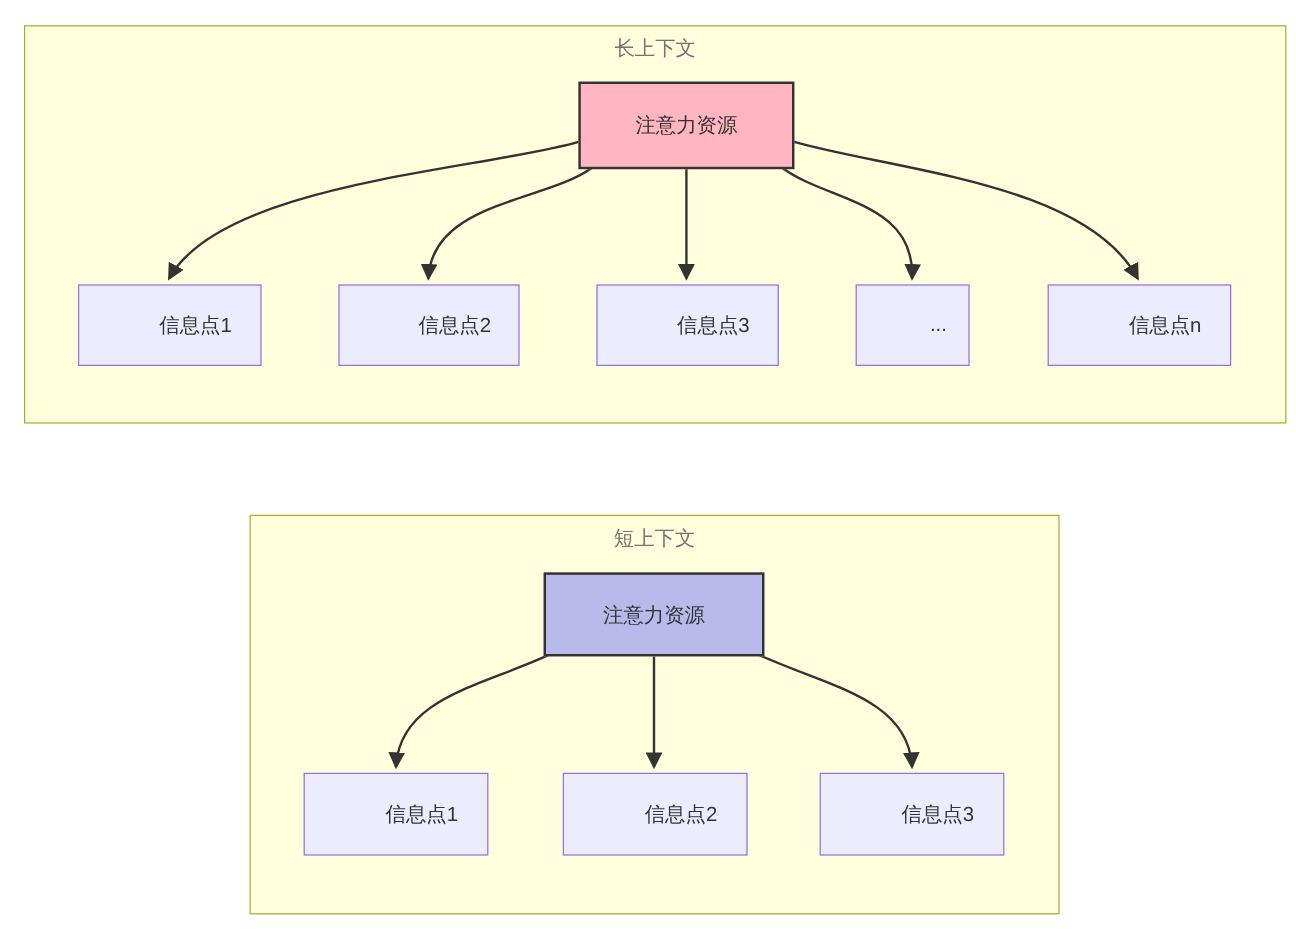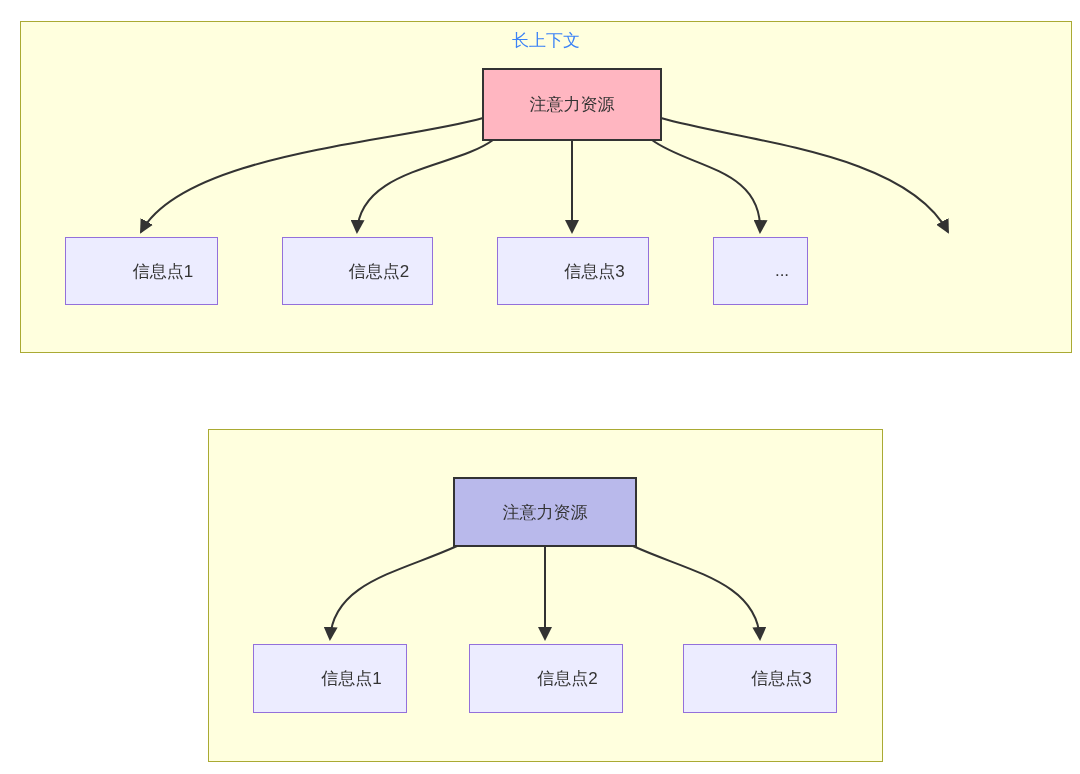--- a/index.html
+++ b/index.html
@@ -16,21 +16,21 @@
     position: absolute;
     background: #ffffde;
     border: 1px solid #aaaa33;
     box-sizing: border-box;
     z-index: 1;
   }
   .cluster-title {
     position: absolute;
     text-align: center;
     font-size: 17px;
-    color: #3b82f6;
+    color: #737373;
     z-index: 2;
   }
   .edges {
     position: absolute;
     left: 0; top: 0;
     z-index: 3;
     pointer-events: none;
   }
   .node {
     position: absolute;
@@ -56,20 +56,21 @@
 </style>
 </head>
 <body>
 
 <div class="canvas">
 
   <div class="cluster" style="left:20px; top:21px; width:1052px; height:332px;"></div>
   <div class="cluster" style="left:208px; top:429px; width:675px; height:333px;"></div>
 
   <div class="cluster-title" style="left:20px; top:29px; width:1052px;">长上下文</div>
+  <div class="cluster-title" style="left:208px; top:437px; width:675px;">短上下文</div>
 
   <svg class="edges" width="1080" height="774" viewBox="0 0 1080 774">
     <defs>
       <marker id="arrow" markerUnits="userSpaceOnUse" markerWidth="14" markerHeight="14" refX="12" refY="7" orient="auto">
         <path d="M0,0 L14,7 L0,14 z" fill="#333333"></path>
       </marker>
     </defs>
     <g stroke="#333333" stroke-width="2" fill="none">
       <path d="M 483 118 C 400 142, 185 152, 141 232" marker-end="url(#arrow)"></path>
       <path d="M 493 140 C 455 168, 360 168, 357 232" marker-end="url(#arrow)"></path>
@@ -83,20 +84,21 @@
       <path d="M 633 546 C 690 572, 757 582, 760 639" marker-end="url(#arrow)"></path>
     </g>
   </svg>
 
   <div class="node source-node source-long" style="left:482px; top:68px; width:180px; height:73px;">注意力资源</div>
 
   <div class="node point-node" style="left:65px; top:237px; width:153px; height:68px;">信息点1</div>
   <div class="node point-node" style="left:282px; top:237px; width:151px; height:68px;">信息点2</div>
   <div class="node point-node" style="left:497px; top:237px; width:152px; height:68px;">信息点3</div>
   <div class="node point-node" style="left:713px; top:237px; width:95px; height:68px;">...</div>
+  <div class="node point-node" style="left:873px; top:237px; width:153px; height:68px;">信息点n</div>
 
   <div class="node source-node source-short" style="left:453px; top:477px; width:184px; height:70px;">注意力资源</div>
 
   <div class="node point-node" style="left:253px; top:644px; width:154px; height:69px;">信息点1</div>
   <div class="node point-node" style="left:469px; top:644px; width:154px; height:69px;">信息点2</div>
   <div class="node point-node" style="left:683px; top:644px; width:154px; height:69px;">信息点3</div>
 
 </div>
 
 </body></html>

